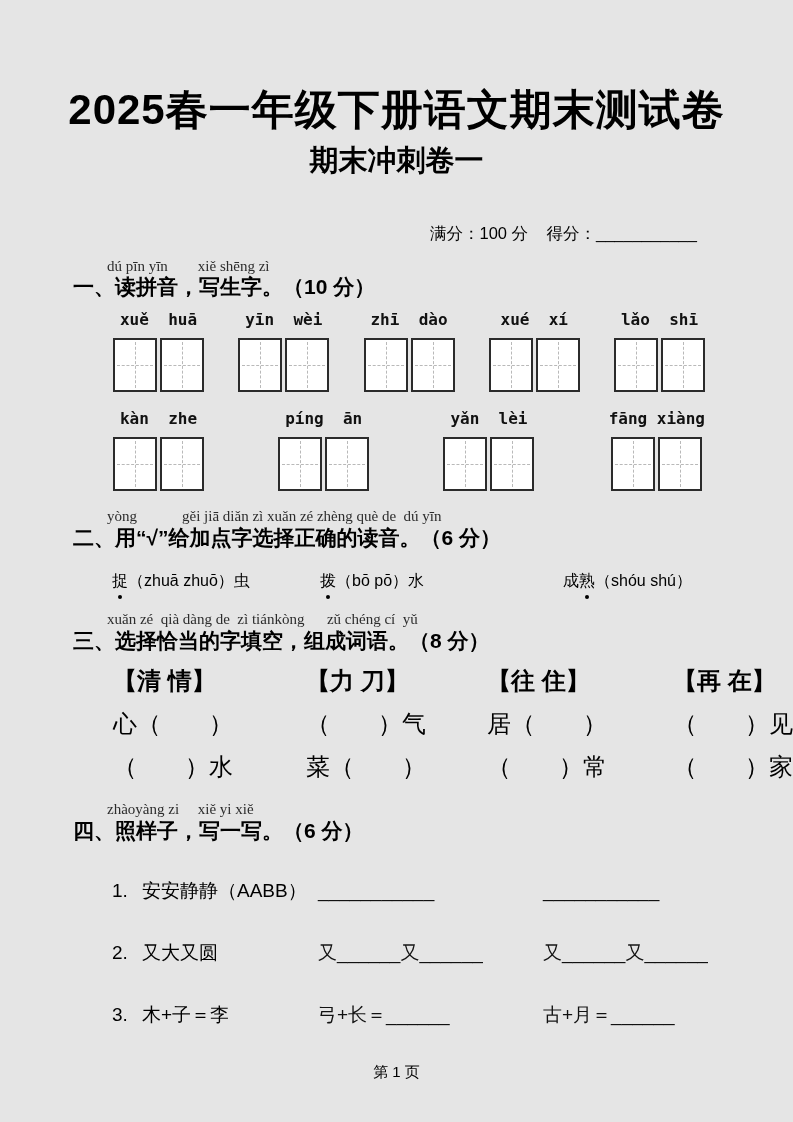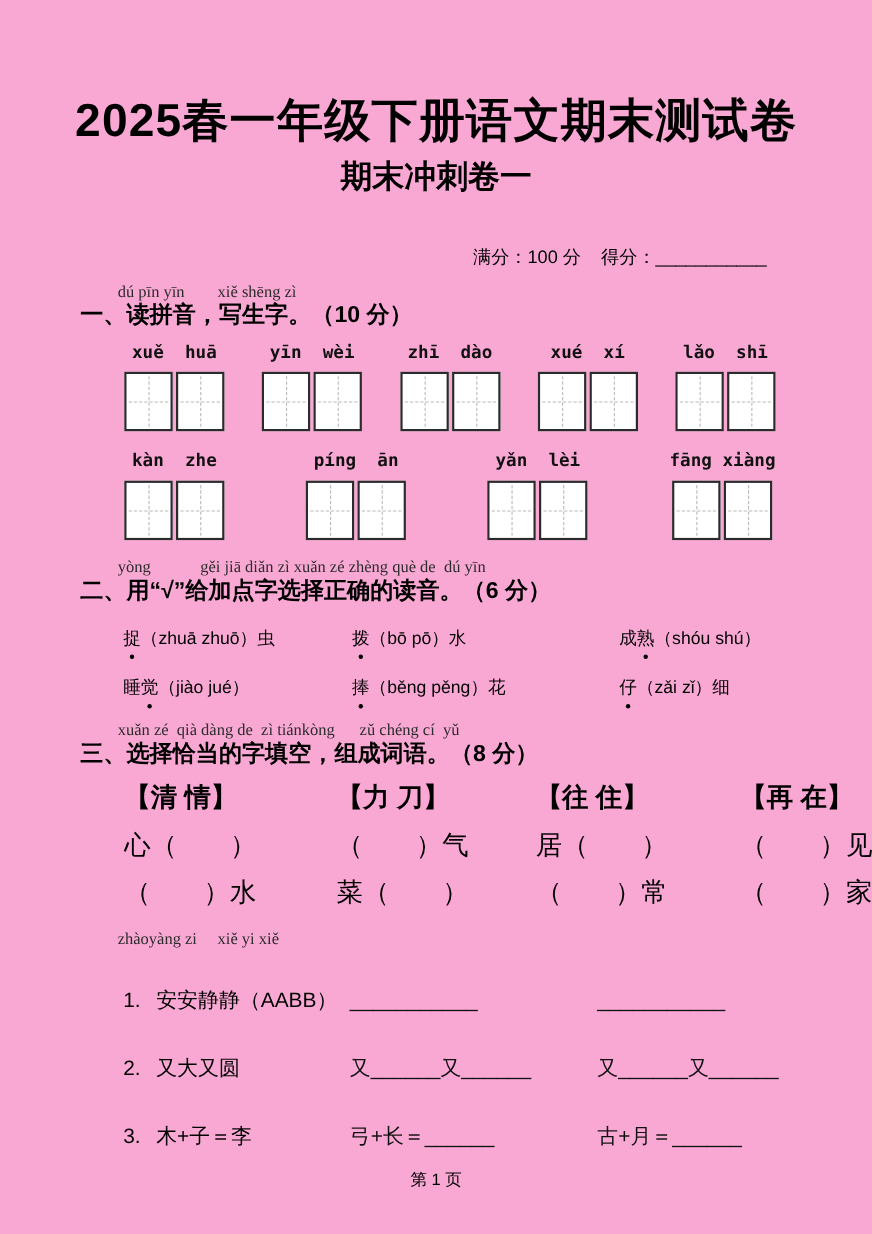--- a/index.html
+++ b/index.html
@@ -1,20 +1,20 @@
 <!DOCTYPE html>
 <html><head>
 <meta charset="utf-8">
 <style>
   html,body{margin:0;padding:0;background:#ffffff;}
   .page{
     position:relative;
     width:793px;height:1122px;
     margin:0 auto;
-    background:#f9a8d4;
+    background:#e5e5e5;
     color:#000;
     font-family:"Liberation Sans",sans-serif;
     overflow:hidden;
   }
   
   .title{
     padding-top:84px;
     text-align:center;
     font-size:42px;
     font-weight:900;
@@ -217,25 +217,20 @@
 
   <div class="section sec2">
     <div class="hint">yòng            gěi jiā diǎn zì xuǎn zé zhèng què de  dú yīn</div>
     <div class="heading">二、用“√”给加点字选择正确的读音。（6 分）</div>
 
     <div class="s2-row">
       <span><span></span><span class="dotchar">捉</span><span>（zhuā zhuō）虫</span></span>
       <span><span></span><span class="dotchar">拨</span><span>（bō pō）水</span></span>
       <span><span>成</span><span class="dotchar">熟</span><span>（shóu shú）</span></span>
     </div>
-    <div class="s2-row">
-      <span><span>睡</span><span class="dotchar">觉</span><span>（jiào jué）</span></span>
-      <span><span></span><span class="dotchar">捧</span><span>（běng pěng）花</span></span>
-      <span><span></span><span class="dotchar">仔</span><span>（zǎi zǐ）细</span></span>
-    </div>
   </div>
 
   <div class="section sec3">
     <div class="hint">xuǎn zé  qià dàng de  zì tiánkòng      zǔ chéng cí  yǔ</div>
     <div class="heading">三、选择恰当的字填空，组成词语。（8 分）</div>
 
     <div class="s3-row s3-brackets">
       <span>【清 情】</span>
       <span>【力 刀】</span>
       <span>【往 住】</span>
@@ -250,20 +245,21 @@
     <div class="s3-row">
       <span>（　　）水</span>
       <span>菜（　　）</span>
       <span>（　　）常</span>
       <span>（　　）家</span>
     </div>
   </div>
 
   <div class="section sec4">
     <div class="hint">zhàoyàng zi     xiě yi xiě</div>
+    <div class="heading">四、照样子，写一写。（6 分）</div>
 
     <div class="s4-row">
       <span><span class="s4-num">1.</span><span>安安静静（AABB）</span></span>
       <span class="s4-mid">___________</span>
       <span class="s4-right">___________</span>
     </div>
     <div class="s4-row">
       <span><span class="s4-num">2.</span><span>又大又圆</span></span>
       <span class="s4-mid">又______又______</span>
       <span class="s4-right">又______又______</span>

